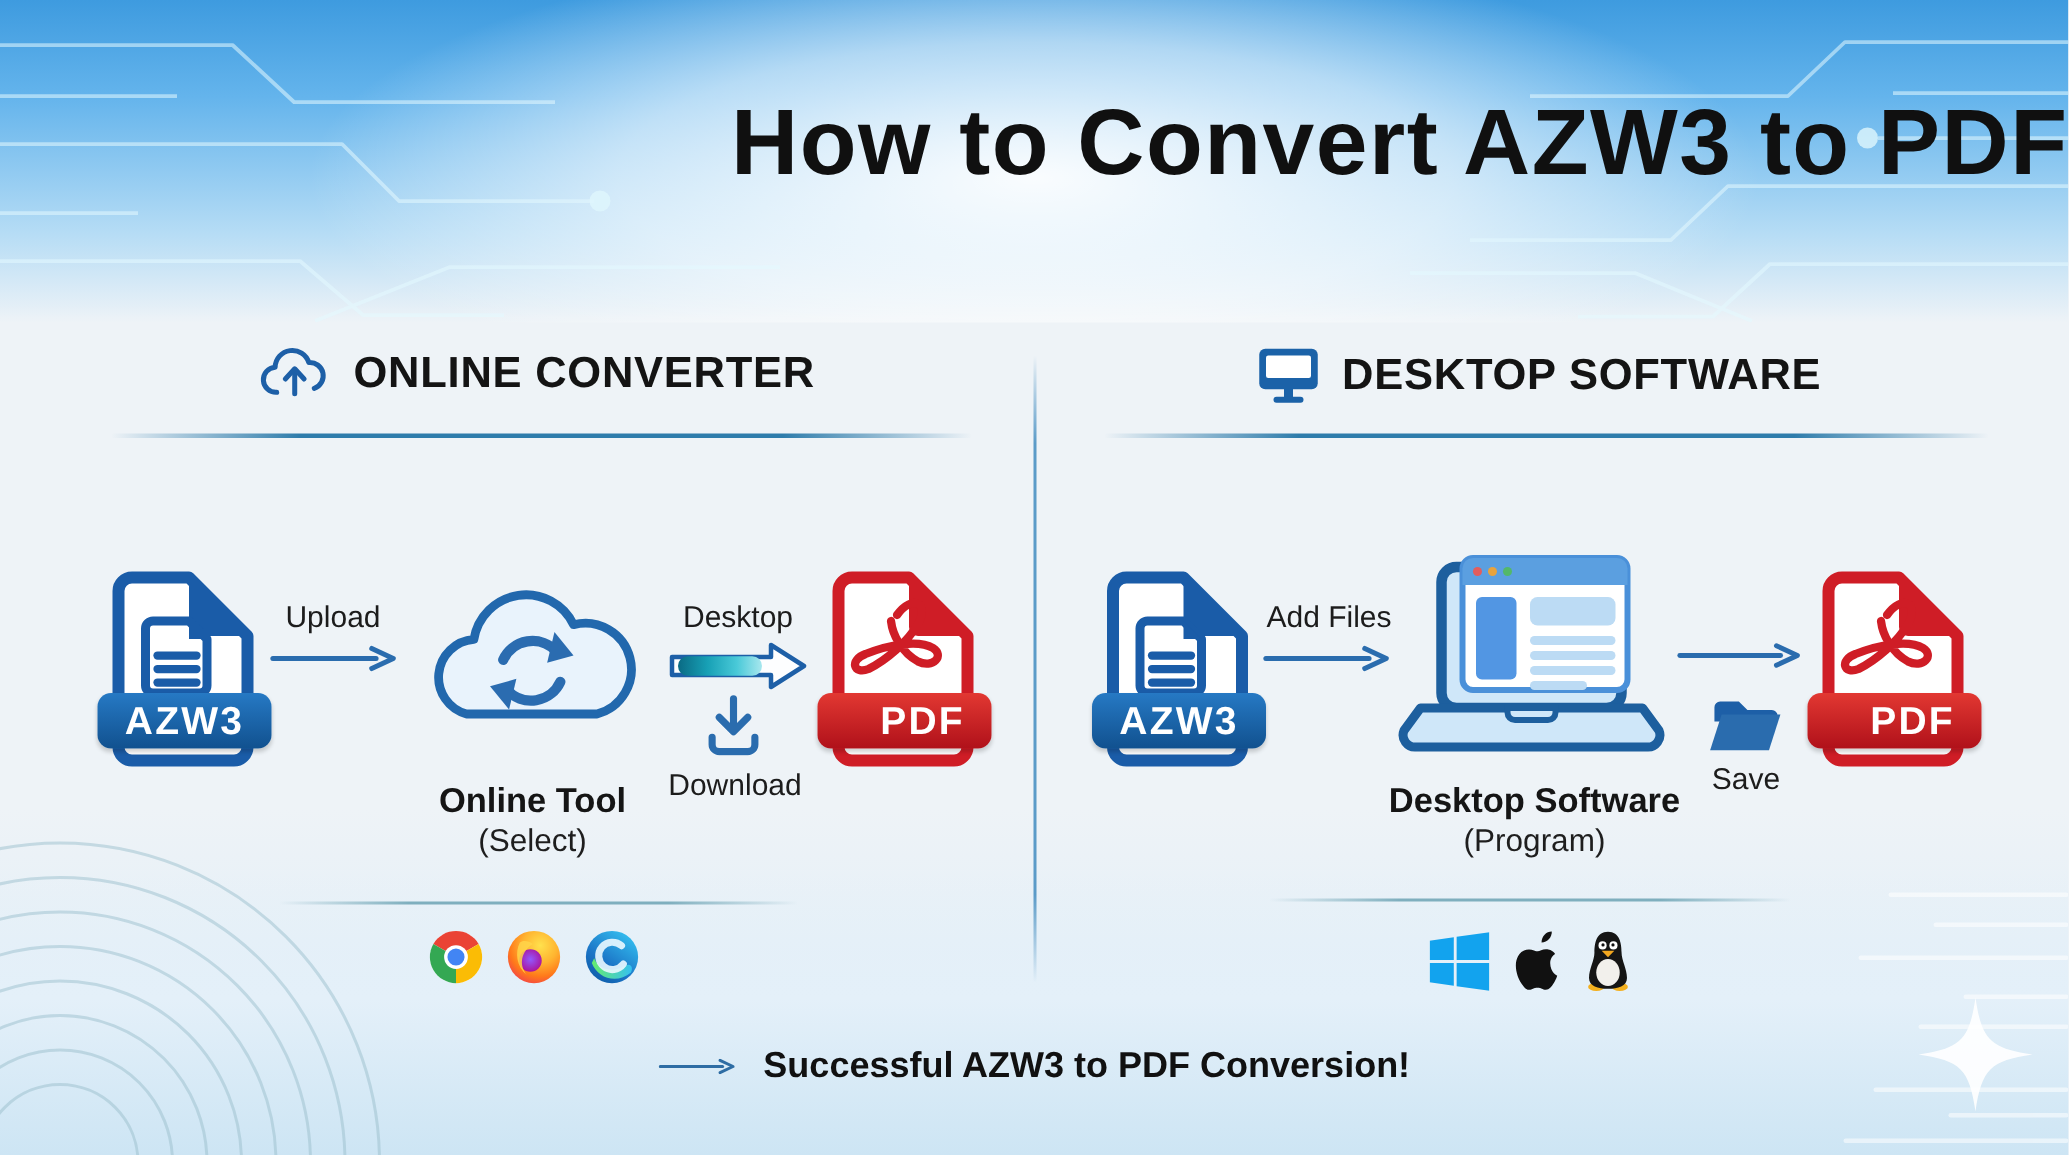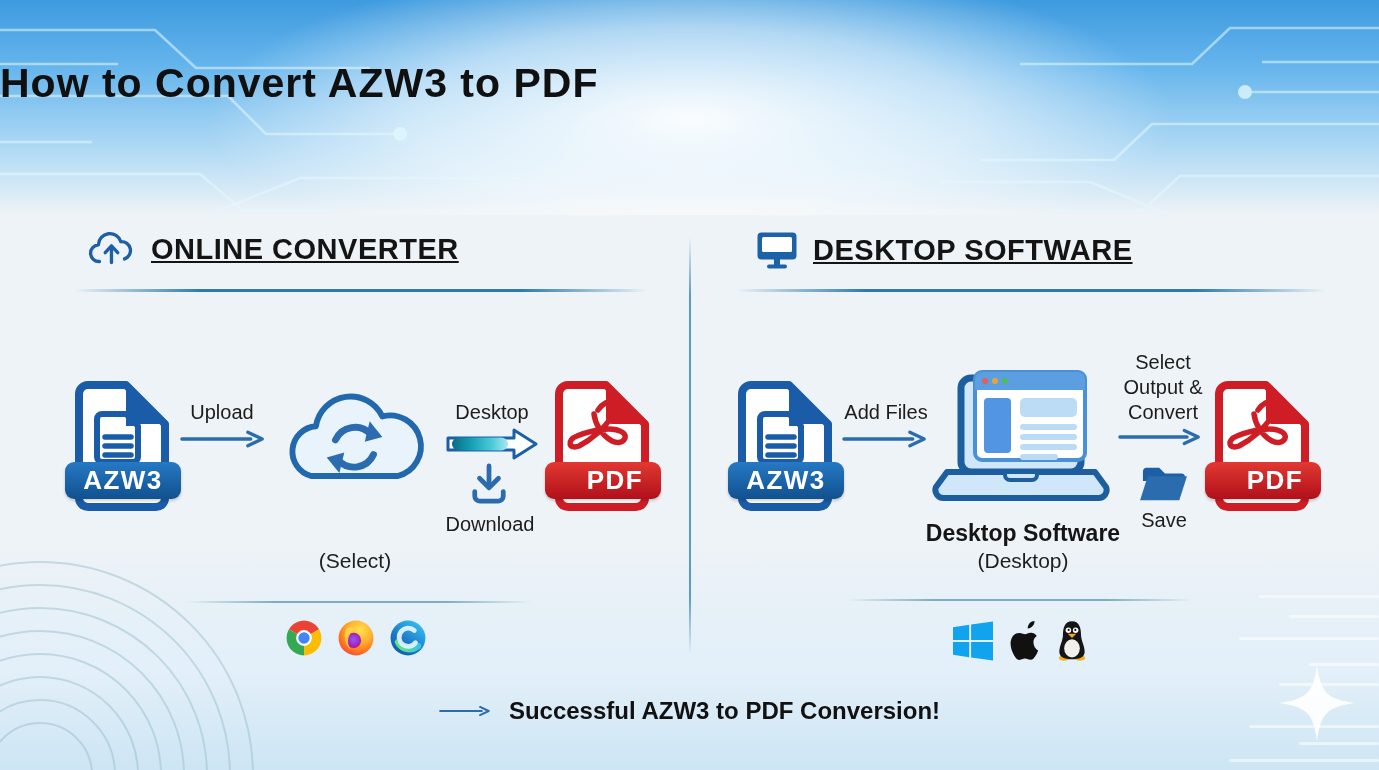--- a/index.html
+++ b/index.html
@@ -14,26 +14,26 @@
     background:
       radial-gradient(ellipse 620px 200px at 50% 55%, rgba(255,255,255,.95) 0%, rgba(255,255,255,.55) 45%, rgba(255,255,255,0) 78%),
       linear-gradient(180deg,#3e9bdf 0%,#64b4ec 30%,#b5dcf5 72%,#eef3f7 100%); }
   .circuit { position:absolute; top:0; left:0; }
   .bottom-band { position:absolute; bottom:0; left:0; width:1379px; height:190px;
     background:linear-gradient(0deg,#cde5f4 0%,#e4f0f9 55%,rgba(238,243,247,0) 100%); pointer-events:none; }
   .arcs { position:absolute; left:0; bottom:0; }
   .sparkle-zone { position:absolute; right:0; bottom:0; }
 
   
-  .title { position:absolute; top:60px; left:0; width:1379px; text-align:left;
-    font-size:41px; font-weight:800; letter-spacing:1px; color:#101010; }
+  .title { position:absolute; top:60px; left:0; width:1379px; text-align:right;
+    font-size:62px; font-weight:800; letter-spacing:1px; color:#101010; }
 
   
   .col-header { position:absolute; top:231px; width:540px; display:flex; align-items:center;
-    justify-content:flex-start; gap:15px; font-size:29px; font-weight:800; letter-spacing:.5px; color:#141414;text-decoration:underline; }
+    justify-content:center; gap:15px; font-size:29px; font-weight:800; letter-spacing:.5px; color:#141414; }
   .col-header.online { left:88px; }
   .col-header.desktop { left:756px; }
   .header-rule { position:absolute; top:289px; height:3px; border-radius:2px;
     background:linear-gradient(90deg, rgba(40,110,160,0) 0%, #2e7cab 22%, #2e7cab 78%, rgba(40,110,160,0) 100%); }
   .header-rule.online { left:74px; width:574px; }
   .header-rule.desktop { left:736px; width:590px; }
 
   .v-divider { position:absolute; left:689px; top:237px; width:2px; height:418px;
     background:linear-gradient(180deg, rgba(91,155,200,0) 0%, #5b9bc8 14%, #5b9bc8 86%, rgba(91,155,200,0) 100%); }
 
@@ -308,20 +308,21 @@
         <use href="#sym-file-pdf"></use>
       </svg>
     <div class="banner">PDF</div>
   </div>
 
   <svg style="position:absolute; left:470px; top:462px;" width="38" height="42" viewBox="0 0 40 44">
       <use href="#sym-download"></use>
     </svg>
   <div class="step-label" style="left:434px; top:512px; width:112px;">Download</div>
 
+  <div class="tool-title" style="left:240px; top:520px;">Online Tool</div>
   <div class="tool-sub" style="left:240px; top:549px;">(Select)</div>
 
   <div class="mini-rule" style="left:186px; top:601px; width:346px;"></div>
 
   <div class="icon-row" style="left:285px; top:619px; gap:14px;">
     <svg width="38" height="38" title="Chrome">
         <use href="#sym-chrome"></use>
       </svg>
     <svg width="38" height="38" title="Firefox">
         <use href="#sym-firefox"></use>
@@ -340,39 +341,38 @@
 
   <div class="step-label" style="left:836px; top:400px; width:100px;">Add Files</div>
   <svg class="h-arrow" style="left:842px; top:430px;" width="86" height="18">
       <use href="#sym-arrow"></use>
     </svg>
 
   <svg style="position:absolute; left:925px; top:368px;" width="192" height="136" viewBox="0 0 192 136">
       <use href="#sym-laptop"></use>
     </svg>
 
-  <div class="step-label" style="left:1114px; top:350px; width:98px;">Select Output &amp; Convert</div>
   <svg class="h-arrow" style="left:1118px; top:428px;" width="84" height="18">
       <use href="#sym-arrow"></use>
     </svg>
 
   <div class="file red" style="left:1206px; top:380px;">
     <svg class="doc" width="104" height="132">
         <use href="#sym-file-pdf"></use>
       </svg>
     <div class="banner">PDF</div>
   </div>
 
   <svg style="position:absolute; left:1138px; top:460px;" width="52" height="44" viewBox="0 0 54 46">
       <use href="#sym-folder"></use>
     </svg>
   <div class="step-label" style="left:1130px; top:508px; width:68px;">Save</div>
 
   <div class="tool-title" style="left:908px; top:520px;">Desktop Software</div>
-  <div class="tool-sub" style="left:908px; top:549px;">(Desktop)</div>
+  <div class="tool-sub" style="left:908px; top:549px;">(Program)</div>
 
   <div class="mini-rule" style="left:846px; top:599px; width:348px;"></div>
 
   <div class="icon-row" style="left:953px; top:620px; gap:15px;">
     <svg width="40" height="40" viewBox="0 0 84 84" title="Windows">
         <use href="#sym-windows"></use>
       </svg>
     <svg width="32" height="41" viewBox="0 0 60 78" title="macOS">
         <use href="#sym-apple"></use>
       </svg>

